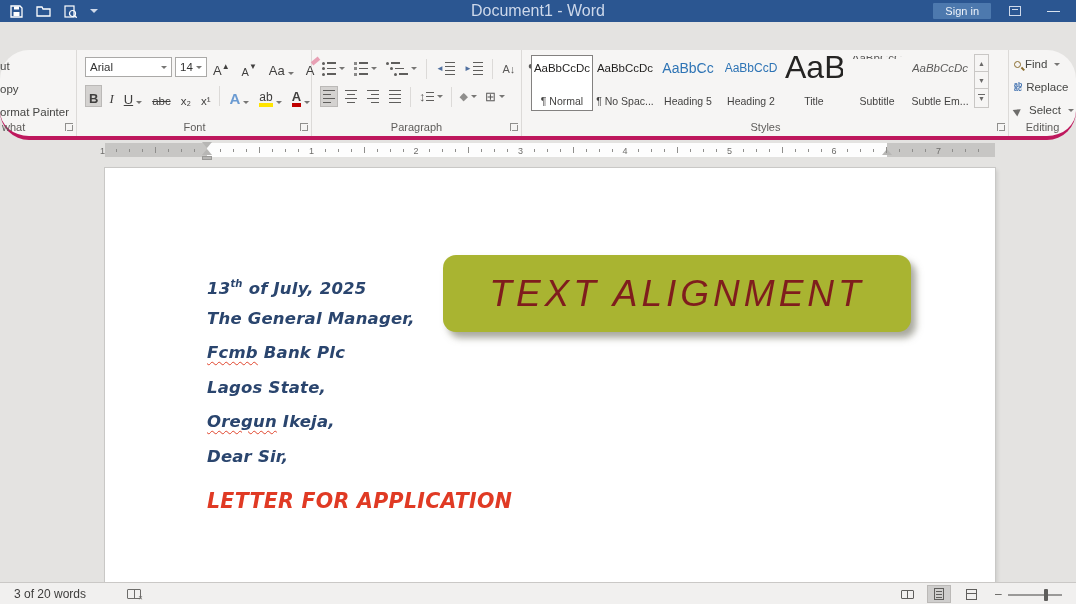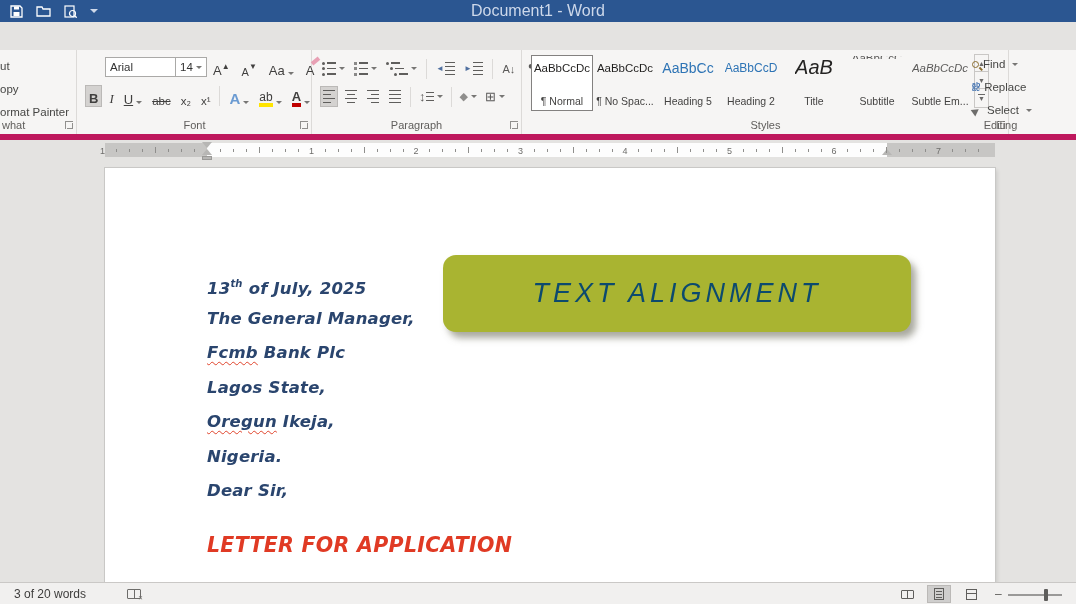--- a/index.html
+++ b/index.html
@@ -20,21 +20,21 @@
 
   
   .tabrow { position:absolute; left:0; top:22px; width:100%; height:28px; background:#2b5691; display:flex; align-items:stretch; }
   .tab { color:#e8eef7; font-size:12px; padding:0 13px; display:flex; align-items:center; cursor:default; }
   .tab.active { background:#f6f5f4; color:#2b5691; font-weight:bold; padding:0 10px; }
   .tellme { display:flex; align-items:center; gap:7px; color:#fff; font-size:12px; margin-left:14px; }
   .bulb { width:9px; height:9px; border:1.5px solid #fff; border-radius:50%; position:relative; }
   .bulb::after { content:""; position:absolute; left:2px; top:8px; width:3px; height:3px; border-left:1.5px solid #fff; border-right:1.5px solid #fff; }
 
   
-  .ribbon { position:absolute; left:0; top:50px; width:100%; height:90px; background:#f6f5f4; border-bottom:6px solid #be185d; }
+  .ribbon { position:absolute; left:0; top:50px; width:100%; height:90px; background:#f6f5f4; border-bottom:4px solid #be185d;border-radius:29px; }
   .grp { position:absolute; top:0; height:100%; border-right:1px solid #dcdad8; }
   .grp-label { position:absolute; bottom:3px; left:0; right:0; text-align:center; font-size:11px; color:#5f5d5b; }
   .launch { position:absolute; right:3px; bottom:5px; width:8px; height:8px; border-left:1px solid #908f8d; border-top:1px solid #908f8d; }
   .launch::after { content:""; position:absolute; right:0px; bottom:0px; width:5px; height:5px; border-right:1.5px solid #908f8d; border-bottom:1.5px solid #908f8d; }
 
   .grp-clipboard { left:0; width:77px; }
   .clip-item { position:absolute; left:0; font-size:11.5px; color:#464644; }
   .grp-clipboard .grp-label { text-align:left; padding-left:2px; }
 
   .grp-font { left:78px; width:234px; }
@@ -69,26 +69,26 @@
   .ind-ar { font-size:8px; color:#4f6f9f; margin-right:1px; }
   .vsep { width:1px; height:20px; background:#dcdad8; margin:0 2px; }
 
   .grp-styles { left:523px; width:486px; }
   .stylecell { position:absolute; top:5px; width:62px; height:56px; border:1px solid transparent; display:flex; flex-direction:column; align-items:center; justify-content:flex-end; padding-bottom:3px; background:transparent; }
   .stylecell.selected { background:#fff; border-color:#838180; }
   .st-sample { flex:1; display:flex; align-items:center; white-space:nowrap; overflow:hidden; max-width:58px; }
   .st-name { font-size:10.5px; color:#444342; white-space:nowrap; overflow:hidden; max-width:58px;margin-top:16px; }
   .s-normal { font-size:11.5px; color:#201f1e; }
   .s-h1 { font-size:14px; color:#2e74b5; } .s-h2 { font-size:12px; color:#2e74b5; }
-  .s-title { font-size:20px; color:#252423;font-style:italic; } .s-subtitle { font-size:11.5px; color:#5c5b5a; }
+  .s-title { font-size:32px; color:#252423; } .s-subtitle { font-size:11.5px; color:#5c5b5a; }
   .s-subtle { font-size:11.5px; color:#5c5b5a; font-style:italic; }
   .st-scroll { position:absolute; left:451px; top:5px; width:15px; }
   .st-sc-btn { width:15px; height:18px; border:1px solid #c9c7c5; background:#f6f5f4; color:#6a6968; font-size:7px; display:flex; align-items:center; justify-content:center; margin-top:-1px; }
 
-  .grp-editing { left:967px; width:67px; border-right:none; }
+  .grp-editing { left:1009px; width:67px; border-right:none; }
   .ed-item { position:absolute; left:5px; display:flex; align-items:center; gap:4px; font-size:11.5px; color:#464644; }
   .mag { width:7px; height:7px; border:1.5px solid #8a6d2f; border-radius:50%; position:relative; }
   .mag::after { content:""; position:absolute; left:6px; top:6px; width:4px; height:1.5px; background:#8a6d2f; transform:rotate(45deg); }
   .repico { font-size:7px; line-height:4.5px; color:#3e6fae; font-weight:bold; }
   .selico { width:0; height:0; border:4px solid transparent; border-left:7px solid #6e6d6b; transform:rotate(-35deg); }
 
   
   .rulerrow { position:absolute; left:0; top:140px; width:100%; height:20px; background:#e4e3e1; }
   .r-strip { position:absolute; left:105px; top:3px; width:890px; height:14px; background:#c7c6c4; }
   .r-white { position:absolute; left:207px; top:3px; width:680px; height:14px; background:#fdfdfd; }
@@ -99,23 +99,23 @@
   .tri-up { border-bottom:6px solid #b7b6b4; border-top:none; }
   .ind-box { position:absolute; width:10px; height:4px; background:#b7b6b4; border:1px solid #9a9997; }
 
   
   .docarea { position:absolute; left:0; top:160px; width:100%; height:422px; background:#e4e3e1; overflow:hidden;font-style:italic; }
   .page { position:absolute; left:105px; top:8px; width:890px; height:440px; background:#fff; box-shadow:0 0 0 1px #c9c8c6, 2px 2px 4px rgba(0,0,0,0.12); }
   .letter { position:absolute; left:207px; top:107px; width:620px; }
   .doc-line { font-family:"DejaVu Sans",sans-serif; font-weight:bold; font-size:16.5px; color:#2a456e; line-height:34.5px; height:34.5px; white-space:nowrap; letter-spacing:0.2px; }
   .doc-line sup { font-size:10px; }
   .misspell { text-decoration:underline wavy #e0442c 1px; text-underline-offset:3px; }
-  .doc-heading { font-family:"DejaVu Sans",sans-serif; font-weight:bold; font-size:20.5px; color:#e03a24; line-height:34px; margin-top:19px; letter-spacing:0.3px; white-space:nowrap; }
+  .doc-heading { font-family:"DejaVu Sans",sans-serif; font-weight:bold; font-size:20.5px; color:#e03a24; line-height:34px; margin-top:10px; letter-spacing:0.3px; white-space:nowrap; }
   .banner { position:absolute; left:443px; top:95px; width:468px; height:77px; background:#a9b431; border-radius:13px; box-shadow:5px 6px 7px rgba(98,98,80,0.55); display:flex; align-items:center; justify-content:center; }
-  .banner span { color:#0c4a6e; font-size:27px; letter-spacing:4px; white-space:nowrap; }
+  .banner span { color:#7f1d1d; font-size:37px; letter-spacing:4px; white-space:nowrap; }
 
   
   .statusbar { position:absolute; left:0; bottom:0; width:100%; height:22px; background:#f1f0ef; border-top:1px solid #cac8c6; }
   .wordcount { position:absolute; left:14px; top:4px; font-size:12px; color:#3e3d3c; }
   .proof { position:absolute; left:127px; top:6px; width:14px; height:10px; border:1px solid #6d6c6a; border-radius:1px; }
   .proof::before { content:""; position:absolute; left:6px; top:0; width:1px; height:8px; background:#6d6c6a; }
   .proof::after { content:"✕"; position:absolute; right:-3px; bottom:-3px; font-size:6px; color:#6d6c6a; }
   .viewbtn { position:absolute; top:2px; width:24px; height:18px; display:flex; align-items:center; justify-content:center; }
   .viewbtn.sel { background:#cfcecd; }
   .vb-book { width:13px; height:9px; border:1px solid #5f5e5c; border-radius:1px; position:relative; }
@@ -150,35 +150,40 @@
       <span>
           <svg width="13" height="13" viewBox="0 0 13 13">
             <rect x="1" y="1" width="9" height="11" fill="none" stroke="#fff" stroke-width="1.2"></rect>
             <circle cx="8.5" cy="8.5" r="3" fill="none" stroke="#fff" stroke-width="1.2"></circle>
             <path d="M10.7 10.7l2 2" stroke="#fff" stroke-width="1.4"></path>
           </svg>
         </span>
       <span class="qat-caret"></span>
     </div>
     <div class="win-title">Document1 - Word</div>
+    <div class="tb-right">
+      <div class="signin">Sign in</div>
+      <span class="ribbon-disp"></span>
+      <span class="min-btn">—</span>
+    </div>
   </div>
 
 
   <div class="ribbon">
 
     <div class="grp grp-clipboard">
       <div class="clip-item" style="top:10px;">ut</div>
       <div class="clip-item" style="top:33px;">opy</div>
       <div class="clip-item" style="top:56px;">ormat Painter</div>
       <div class="grp-label">what</div>
       <span class="launch"></span>
     </div>
 
     <div class="grp grp-font">
-      <div class="combo" style="left:7px; width:87px;margin-left:20px;">
+      <div class="combo" style="left:7px; width:87px;">
         <span>Arial</span>
           <span class="car"></span>
       </div>
       <div class="combo" style="left:97px; width:32px;">
         <span>14</span>
           <span class="car"></span>
       </div>
       <div class="frow1">
         <span class="fbtn">
             <span>A</span>
@@ -509,21 +514,20 @@
     </div>
 
   <div class="docarea">
     <div class="page"></div>
     <div class="letter" id="letter">
         <div class="doc-line"><span>13</span><sup>th</sup><span> of July, 2025</span></div>
         <div class="doc-line"><span>The General Manager,</span></div>
         <div class="doc-line"><span class="misspell">Fcmb</span><span> Bank Plc</span></div>
         <div class="doc-line"><span>Lagos State,</span></div>
         <div class="doc-line"><span class="misspell">Oregun</span><span> Ikeja,</span></div>
-        <div class="doc-line"><span>Nigeria.</span></div>
         <div class="doc-line"><span>Dear Sir,</span></div>
         <div class="doc-heading">LETTER FOR APPLICATION</div>
       </div>
     <div class="banner">
       <span>TEXT ALIGNMENT</span>
     </div>
   </div>
 
   <div class="statusbar">
     <div class="wordcount">3 of 20 words</div>

